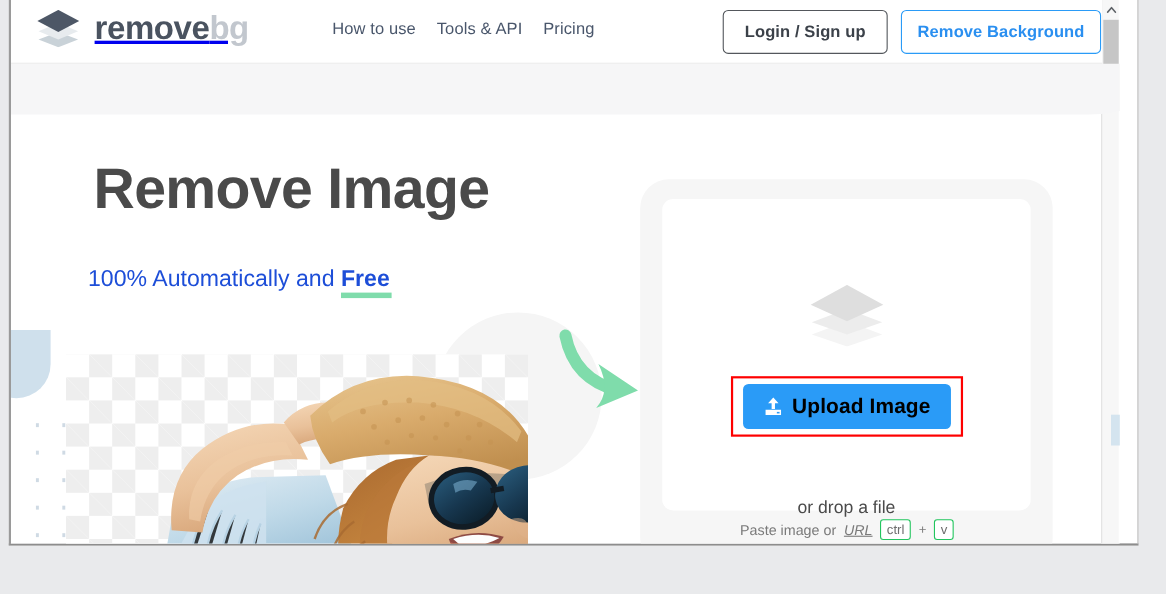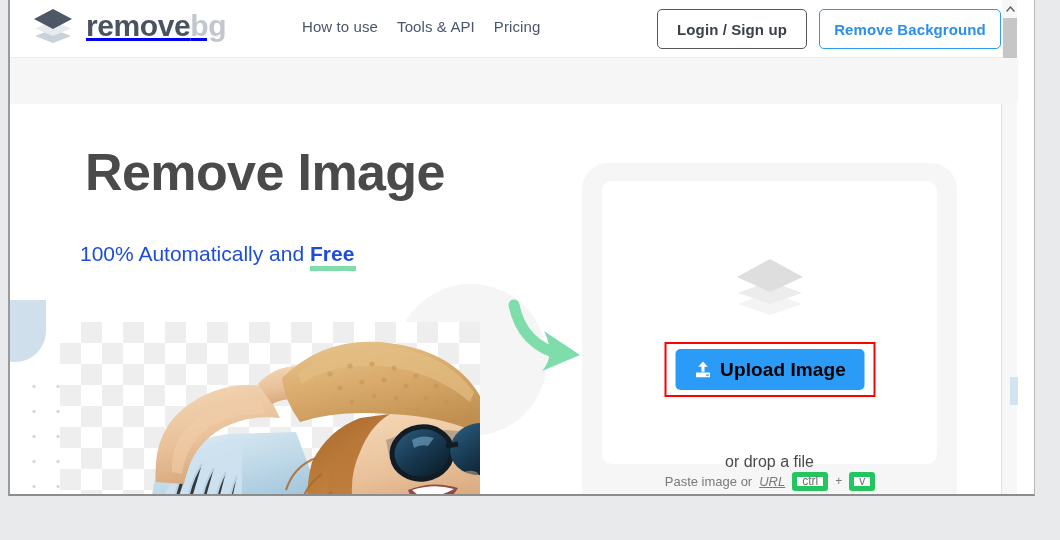--- a/index.html
+++ b/index.html
@@ -369,21 +369,21 @@
     font-style: italic;
   }
   .kbd {
     display: inline-flex;
     align-items: center;
     justify-content: center;
     min-width: 14px;
     height: 19px;
     padding: 0 5px;
     background: #ffffff;
-    border: 5px solid #22c55e;
+    border: 1px solid #22c55e;
     border-radius: 3px;
     font-size: 12px;
     color: #6e6e6e;
     box-sizing: border-box;
   }
   .kbd-plus { color: #7a7a7a; font-size: 12px; }
   #card-divider {
     position: absolute;
     left: 22px;
     right: 22px;

